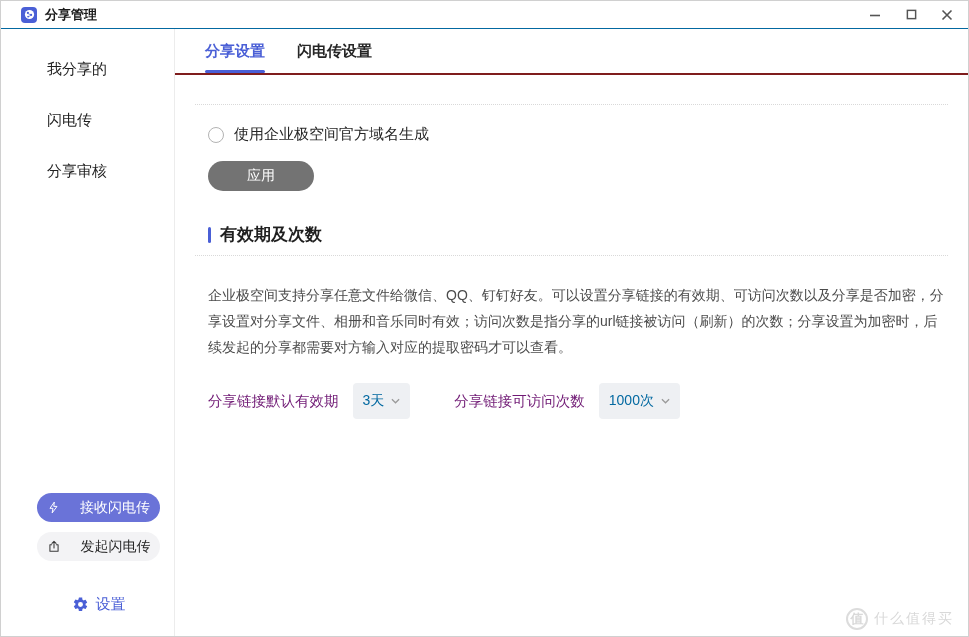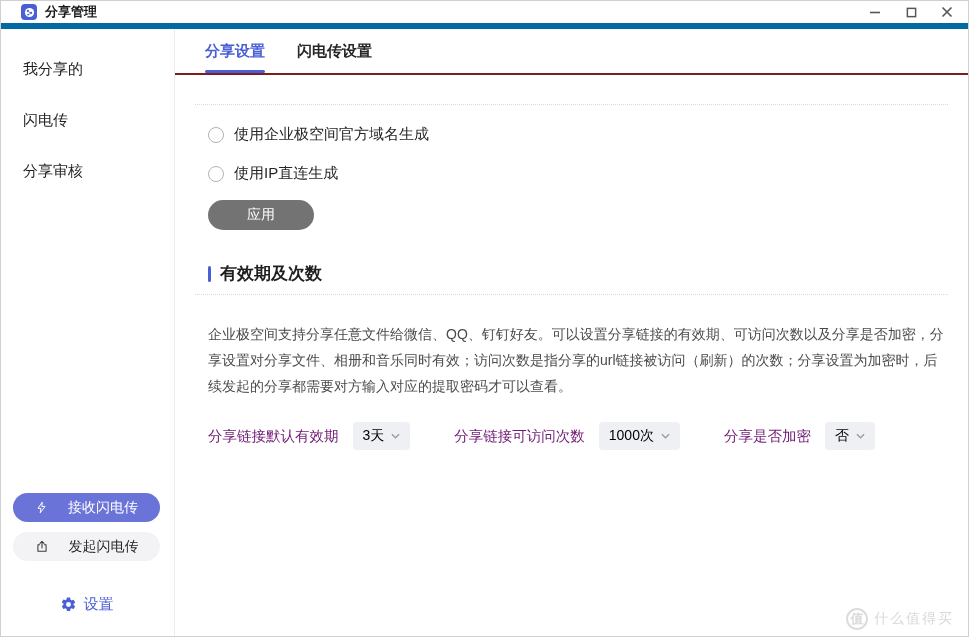--- a/index.html
+++ b/index.html
@@ -6,32 +6,32 @@
   html,body { width:969px; height:637px; }
   body {
     font-family: "Liberation Sans", "DejaVu Sans", sans-serif;
     background:#fff; color:#262626; overflow:hidden;
   }
   .window { position:relative; width:969px; height:637px; background:#fff;
     border:1px solid #d0d0d0; display:flex; flex-direction:column; }
 
   
   .titlebar { height:28px; flex:0 0 28px; display:flex; align-items:center;
-    justify-content:space-between; padding:0 14px 0 20px; border-bottom:6px solid #0369a1; }
+    justify-content:space-between; padding:0 14px 0 20px; border-bottom:1px solid #0369a1; }
   .titlebar-left { display:flex; align-items:center; gap:8px; }
   .app-icon { width:16px; height:16px; border-radius:4px; background:#4a5fd6;
     display:flex; align-items:center; justify-content:center; }
   .app-title { font-size:13px; font-weight:700; color:#1a1a1a; }
   .win-controls { display:flex; align-items:center; gap:22px; }
   .win-btn { width:14px; height:14px; display:flex; align-items:center; justify-content:center; cursor:pointer; }
 
   
   .app-body { flex:1; display:flex; min-height:0; }
   .sidebar { width:174px; flex:0 0 174px; border-right:1px solid #ececec;
-    display:flex; flex-direction:column; padding-top:16px; }
+    display:flex; flex-direction:column; padding-top:16px;padding-left:24px; }
   .nav-item { padding:15px 0 15px 22px; font-size:15px; color:#1f1f1f; cursor:pointer; margin-bottom:2px; }
   .sidebar-spacer { flex:1; }
   .sidebar-bottom { padding:0 14px 10px 12px; }
   .pill-btn { width:100%; height:29px; border:none; border-radius:15px; font-size:14px;
     display:flex; align-items:center; justify-content:center; gap:20px; cursor:pointer;
     font-family:inherit; }
   .pill-btn.primary { background:#6a73d8; color:#fff; margin-bottom:10px; }
   .pill-btn.secondary { background:#f3f3f5; color:#262626; margin-bottom:26px; }
   .settings-row { display:flex; align-items:center; justify-content:center; gap:7px;
     color:#4a5fd6; font-size:15px; cursor:pointer; padding:8px 0 12px 0; }
@@ -59,21 +59,21 @@
   .apply-btn { margin-top:17px; width:106px; height:30px; border:none; border-radius:15px;
     background:#737373; color:#fff; font-size:14px; cursor:pointer; font-family:inherit; }
 
   .section2 { margin-top:32px; }
   .desc { margin-top:26px; font-size:14px; line-height:26px; color:#4b4b4b; max-width:745px; }
 
   .controls-row { display:flex; align-items:center; margin-top:23px; }
   .ctrl-group { display:flex; align-items:center; margin-right:44px; }
   .ctrl-label { font-size:14.5px; color:#701a75; margin-right:14px; }
   .select-box { display:flex; align-items:center; gap:7px; background:#eef0f3; border:none;
-    border-radius:4px; height:28px; padding:0 10px; font-size:14px; color:#000000;
+    border-radius:4px; height:36px; padding:0 10px; font-size:14px; color:#0369a1;
     cursor:pointer; font-family:inherit; }
 
   .watermark { position:absolute; right:14px; bottom:6px; display:flex; align-items:center;
     gap:6px; color:#d9d9d9; user-select:none; }
   .wm-badge { width:22px; height:22px; border:2px solid #dcdcdc; border-radius:50%;
     display:flex; align-items:center; justify-content:center; font-size:13px; font-weight:700; }
   .wm-text { font-size:14px; letter-spacing:2px; }
 </style>
 </head>
 <body>
@@ -156,24 +156,20 @@
 
       <div class="content-scroll">
 
         
         <div class="dotted-sep"></div>
 
         <div class="radio-row">
           <span class="radio-circle"></span>
           <span class="radio-label">使用企业极空间官方域名生成</span>
         </div>
-        <div class="radio-row">
-          <span class="radio-circle"></span>
-          <span class="radio-label">使用IP直连生成</span>
-        </div>
 
         <button class="apply-btn">应用</button>
 
         
         <div class="section2">
           <div class="section-header">
             <span class="section-bar"></span>
             <span class="section-title">有效期及次数</span>
           </div>
           <div class="dotted-sep"></div>
@@ -199,31 +195,20 @@
               <button class="select-box">
                 <span>1000次</span>
                 <span style="display:flex;">
                   <svg width="9" height="6" viewBox="0 0 10 6">
                       <path d="M1 1 L5 5 L9 1" fill="none" stroke="#9a9a9a" stroke-width="1.4"></path>
                     </svg>
                 </span>
               </button>
             </div>
 
-            <div class="ctrl-group">
-              <span class="ctrl-label">分享是否加密</span>
-              <button class="select-box">
-                <span>否</span>
-                <span style="display:flex;">
-                  <svg width="9" height="6" viewBox="0 0 10 6">
-                      <path d="M1 1 L5 5 L9 1" fill="none" stroke="#9a9a9a" stroke-width="1.4"></path>
-                    </svg>
-                </span>
-              </button>
-            </div>
 
           </div>
         </div>
       </div>
     </main>
   </div>
 
   <div class="watermark">
     <span class="wm-badge">值</span>
     <span class="wm-text">什么值得买</span>

